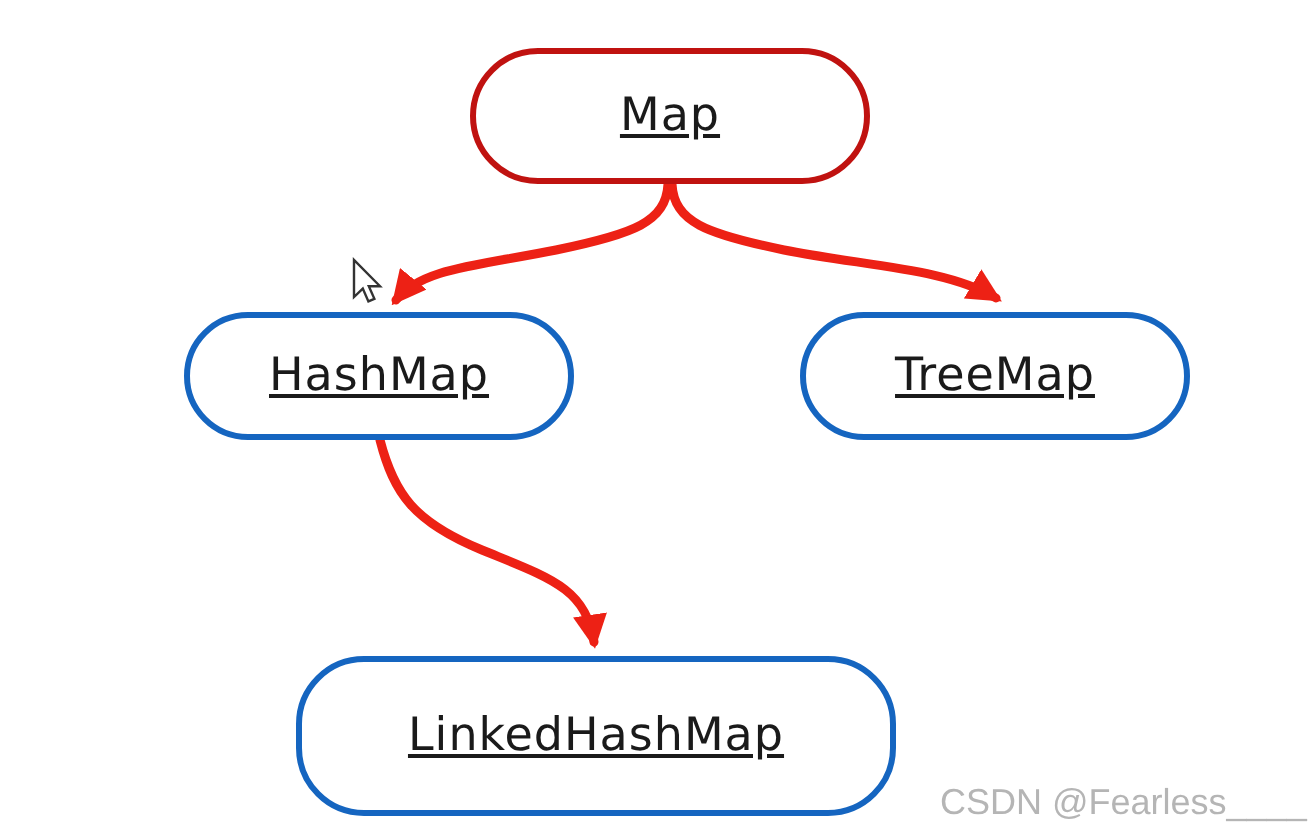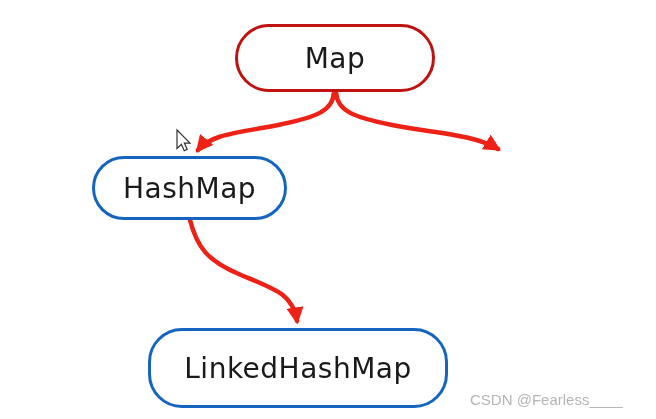--- a/index.html
+++ b/index.html
@@ -25,24 +25,25 @@
     height: 419px;
     pointer-events: none;
   }
   .node {
     position: absolute;
     background: #ffffff;
     border-radius: 34px;
     display: flex;
     align-items: center;
     justify-content: center;
-    font-size: 28px;
+    font-size: 23px;
     color: #1a1a1a;
     box-sizing: border-box;
     letter-spacing: 0.5px;
+    text-decoration: underline;
   }
   .node.red   { border: 3px solid #c01210; }
   .node.blue  { border: 3px solid #1565c0; }
   .node-map            { left: 235px; top: 24px;  width: 200px; height: 68px; }
   .node-hashmap        { left: 92px;  top: 156px; width: 195px; height: 64px; }
   .node-treemap        { left: 400px; top: 156px; width: 195px; height: 64px; }
   .node-linkedhashmap  { left: 148px; top: 328px; width: 300px; height: 80px; }
   .edge {
     fill: none;
     stroke: #ed2115;
@@ -56,21 +57,21 @@
     top: 0;
     width: 656px;
     height: 419px;
     pointer-events: none;
   }
   .watermark {
     position: absolute;
     left: 470px;
     top: 391px;
     font-family: "Liberation Sans", sans-serif;
-    font-size: 15px;
+    font-size: 18px;
     color: #b5b5b5;
     white-space: nowrap;
   }
 </style>
 </head>
 <body>
 
 <div class="canvas">
 
   <svg class="edges-layer" viewBox="0 0 656 419" xmlns="http://www.w3.org/2000/svg">
@@ -85,20 +86,23 @@
   </svg>
 
   <div class="node red node-map">
     <span>Map</span>
   </div>
 
   <div class="node blue node-hashmap">
     <span>HashMap</span>
   </div>
 
+  <div class="node blue node-treemap">
+    <span>TreeMap</span>
+  </div>
 
   <div class="node blue node-linkedhashmap">
     <span>LinkedHashMap</span>
   </div>
 
   <svg class="cursor-layer" viewBox="0 0 656 419" xmlns="http://www.w3.org/2000/svg">
     <path d="M 177 130 L 177 148.5 L 181.4 144.3 L 184.2 150.7 L 187.2 149.4 L 184.4 143.1 L 190 143.1 Z" fill="#ffffff" stroke="#333333" stroke-width="1.2" stroke-linejoin="miter"></path>
   </svg>
 
   <div class="watermark">CSDN @Fearless____</div>

